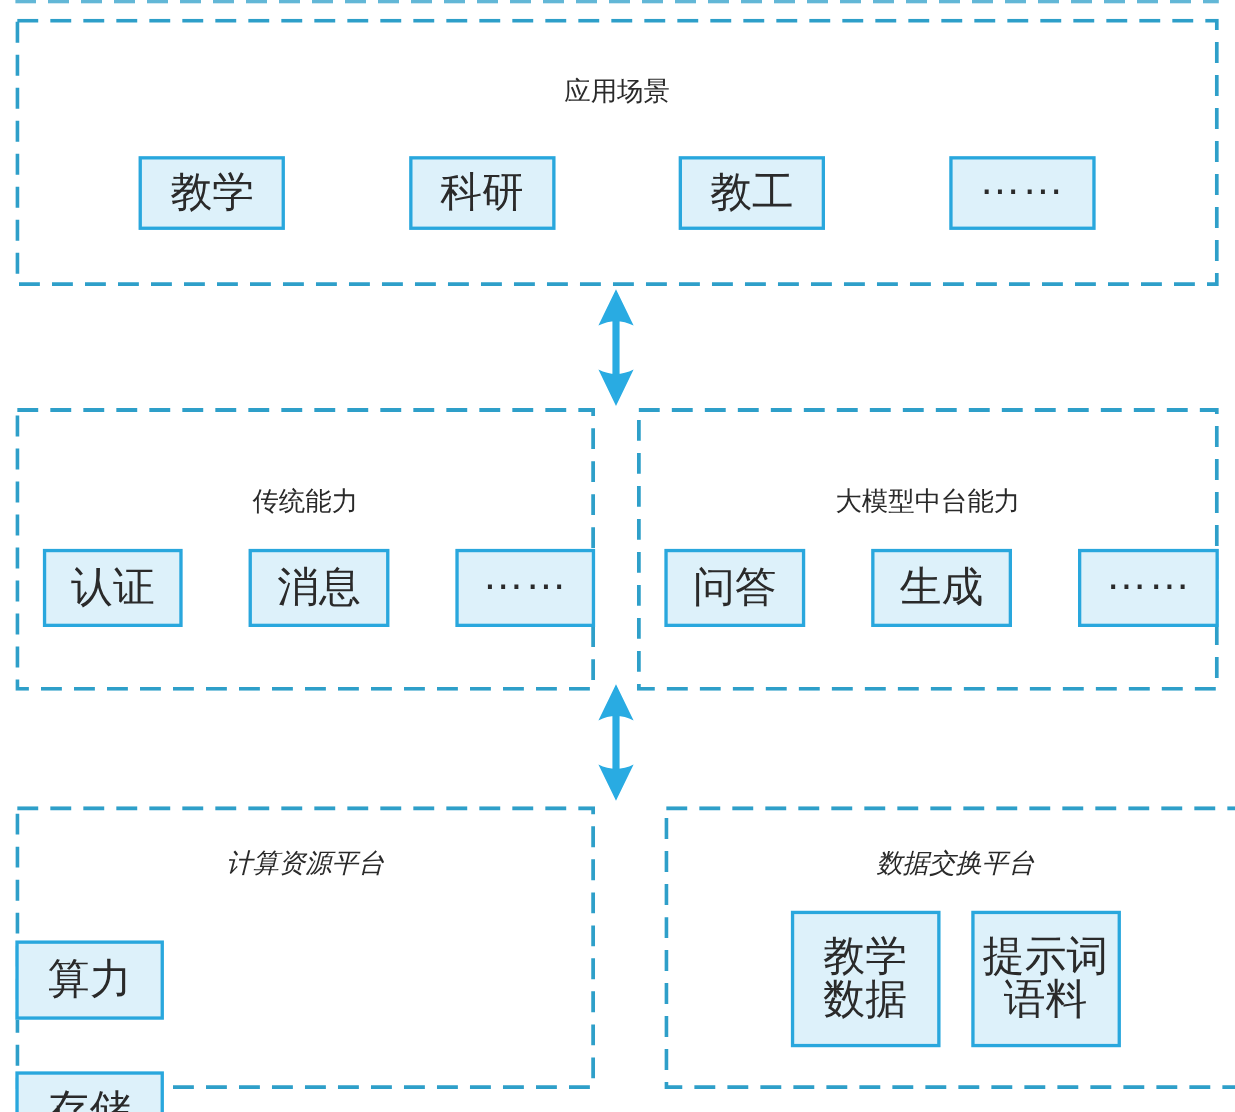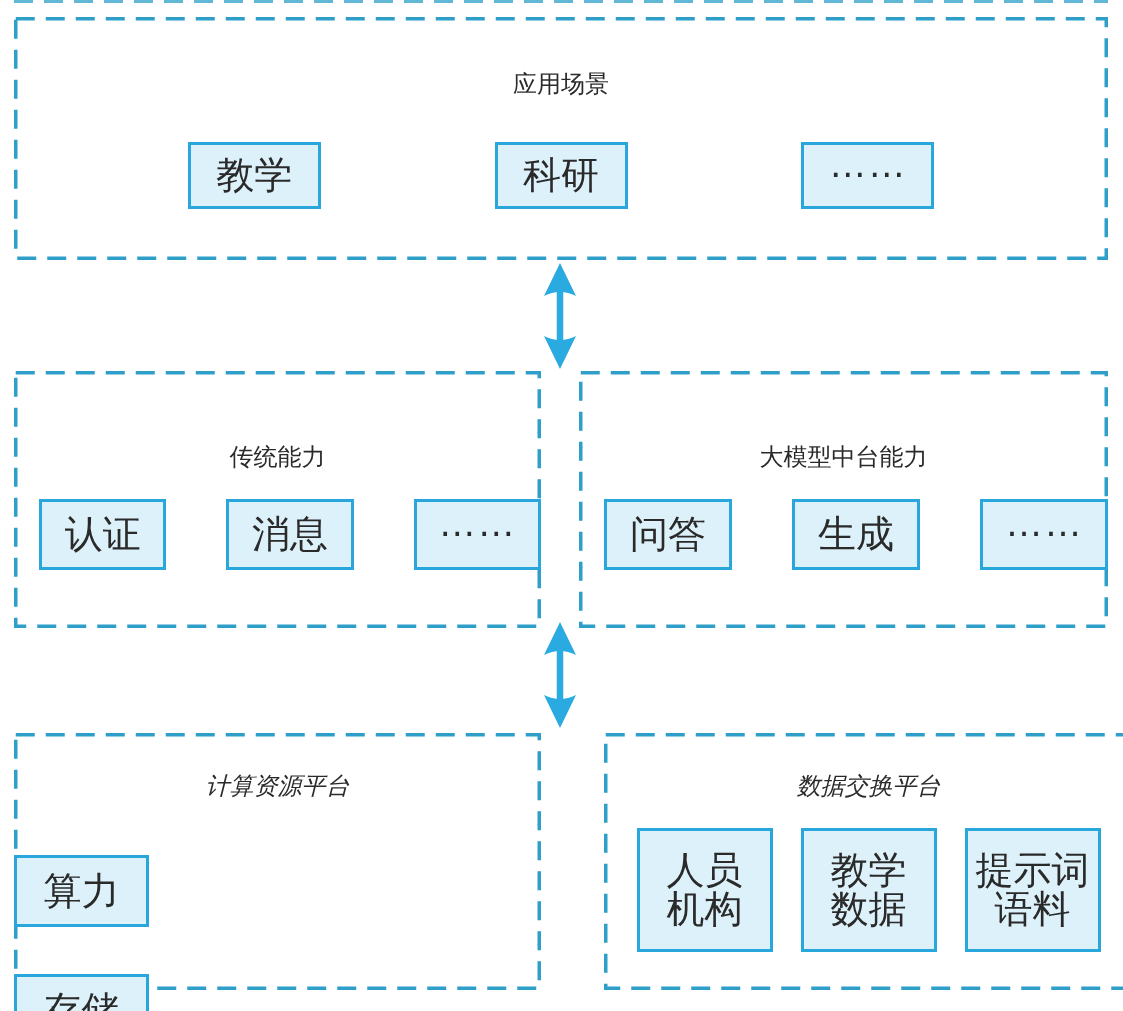--- a/index.html
+++ b/index.html
@@ -77,20 +77,23 @@
     <rect x="1.75" y="1.75" width="1090.5" height="239.5" fill="none" stroke="#2e9fc9" stroke-width="3.5" stroke-dasharray="19 11"></rect>
   </svg>
   <h2 class="title">应用场景</h2>
   <div class="chips">
     <div class="chip">
         <span class="chip-text">教学</span>
       </div>
     <div class="chip">
         <span class="chip-text">科研</span>
       </div>
+    <div class="chip">
+        <span class="chip-text">教工</span>
+      </div>
     <div class="chip ellipsis">
         <span class="chip-text">……</span>
       </div>
   </div>
 </section>
 
 <svg class="arrow" id="arrow1" width="44" height="108" viewBox="0 0 44 108">
   <line x1="22" y1="26" x2="22" y2="82" stroke="#29abe2" stroke-width="6.5"></line>
   <path d="M22 1 L38 34 Q22 26 6 34 Z" fill="#29abe2"></path>
   <path d="M22 107 L38 74 Q22 82 6 74 Z" fill="#29abe2"></path>
@@ -153,24 +156,20 @@
   </div>
 </section>
 
 <section class="panel bot" id="p-botr">
   <svg class="border" width="529" height="257" viewBox="0 0 529 257">
     <rect x="1.75" y="1.75" width="525.5" height="253.5" fill="none" stroke="#2e9fc9" stroke-width="3.5" stroke-dasharray="19 11"></rect>
   </svg>
   <h2 class="title">数据交换平台</h2>
   <div class="chips">
     <div class="chip">
-      <span class="chip-text">人员</span>
-      <span class="chip-text">机构</span>
-    </div>
-    <div class="chip">
       <span class="chip-text">教学</span>
       <span class="chip-text">数据</span>
     </div>
     <div class="chip">
       <span class="chip-text">提示词</span>
       <span class="chip-text">语料</span>
     </div>
   </div>
 </section>
 

